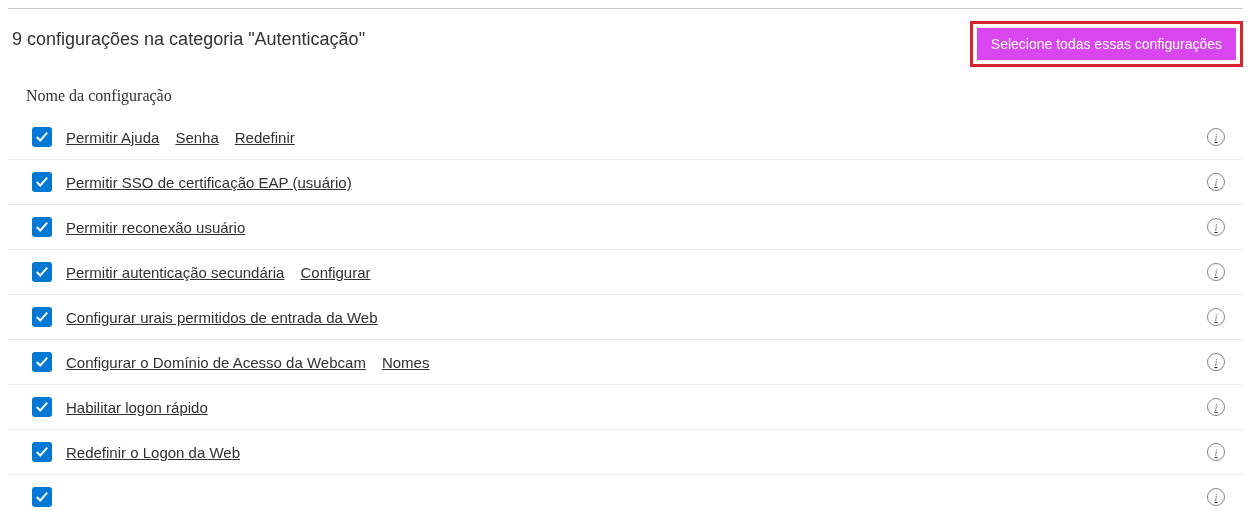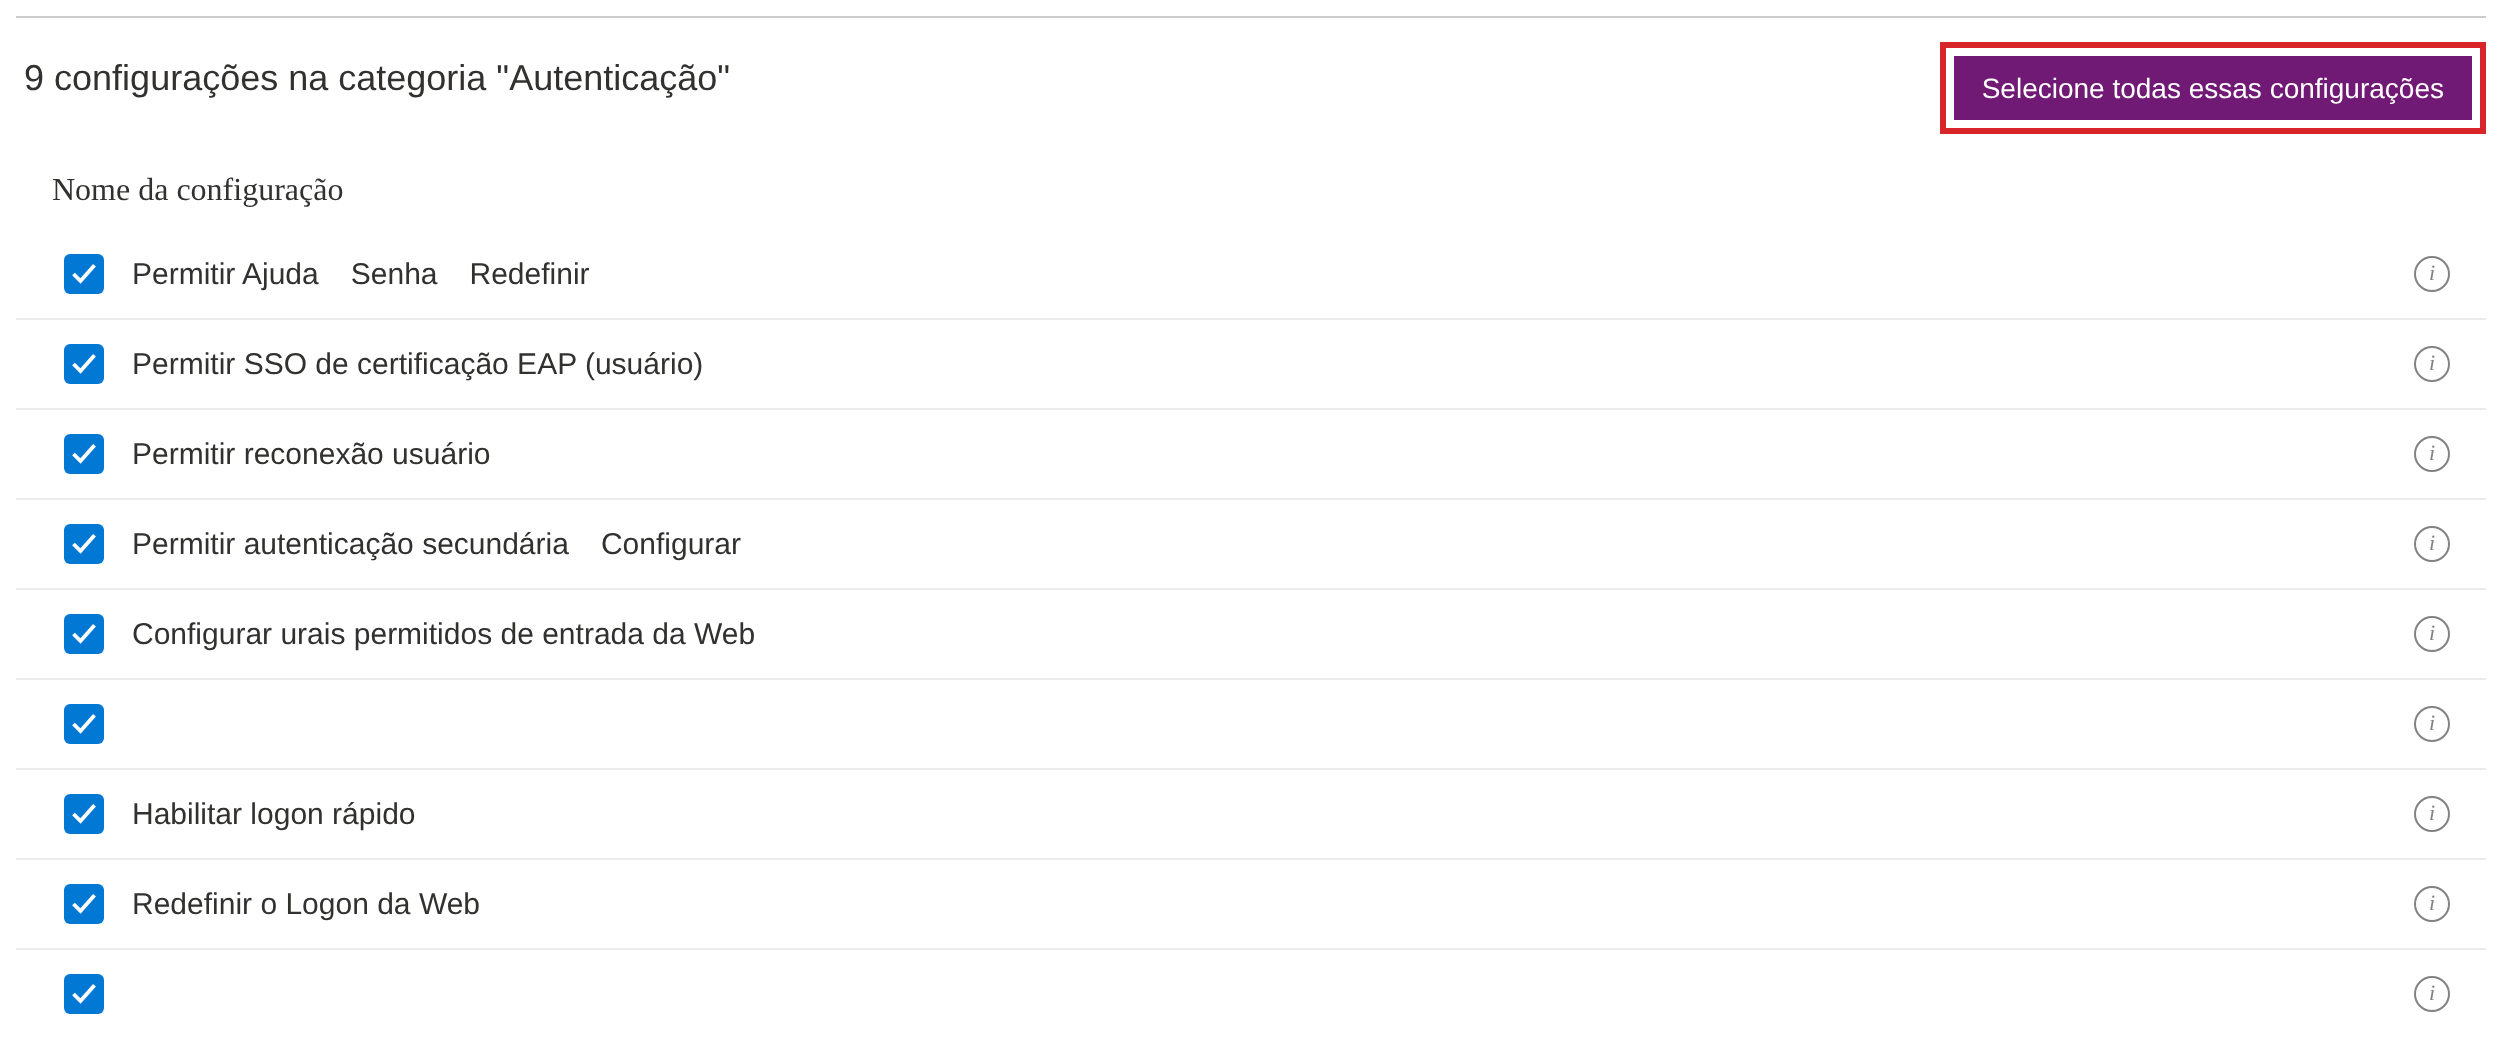--- a/index.html
+++ b/index.html
@@ -30,37 +30,38 @@
     }
     .heading .count {
       font-weight: 400;
     }
     .select-all-wrapper {
       border: 3px solid #d8252a;
       padding: 4px;
       margin-top: -8px;
     }
     .select-all-button {
-      background: #701a75;
+      background: #d946ef;
       color: #fff;
       border: none;
       font-size: 14px;
       padding: 8px 14px;
       cursor: pointer;
       font-family: inherit;
     }
     .column-header {
       font-size: 16px;
       font-weight: 400;
       color: #323130;
       padding: 20px 0 10px 18px;
       font-family: Liberation Serif, serif;
     }
     .list-wrapper {
       position: relative;
+      text-decoration: underline;
     }
     .settings-list {
       height: 392px;
       overflow-y: scroll;
       scrollbar-width: auto;
     }
     .settings-list::-webkit-scrollbar {
       width: 17px;
     }
     .settings-list::-webkit-scrollbar-track {
@@ -203,20 +204,24 @@
         </div>
         <div class="info-icon">i</div>
       </div>
 
       <div class="setting-row">
         <div class="checkbox">
           <svg viewBox="0 0 16 16">
               <path d="M2 8 L6 12 L14 3" stroke="#fff" stroke-width="2.2" fill="none"></path>
             </svg>
         </div>
+        <div class="label-group">
+          <span class="label-main">Configurar o Domínio de Acesso da Webcam</span>
+          <span class="label-extra">Nomes</span>
+        </div>
         <div class="info-icon">i</div>
       </div>
 
       <div class="setting-row">
         <div class="checkbox">
           <svg viewBox="0 0 16 16">
               <path d="M2 8 L6 12 L14 3" stroke="#fff" stroke-width="2.2" fill="none"></path>
             </svg>
         </div>
         <div class="label-group">

